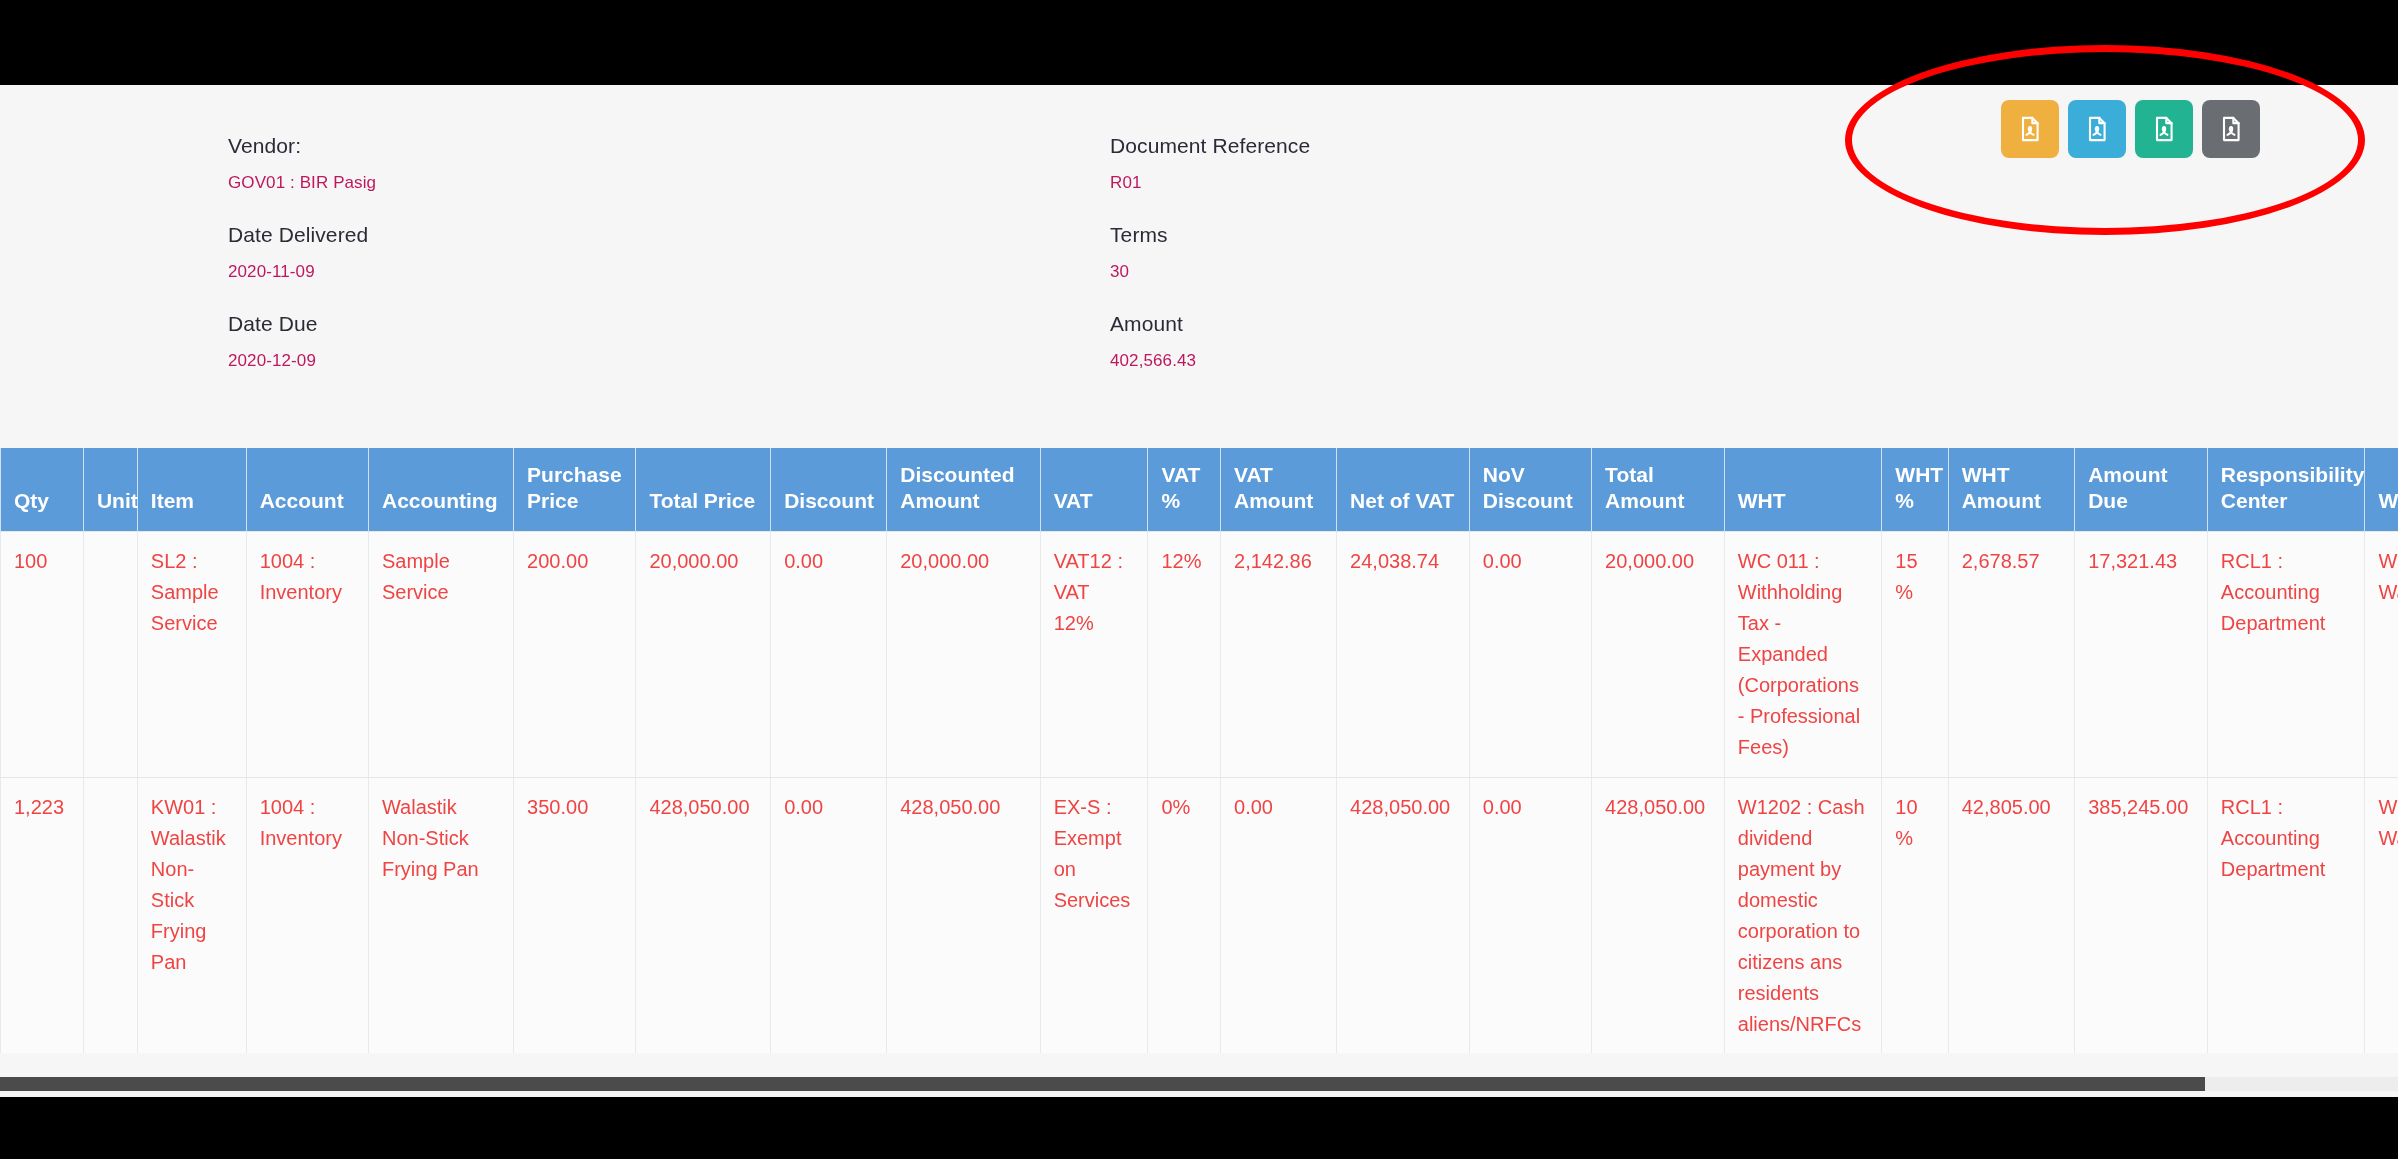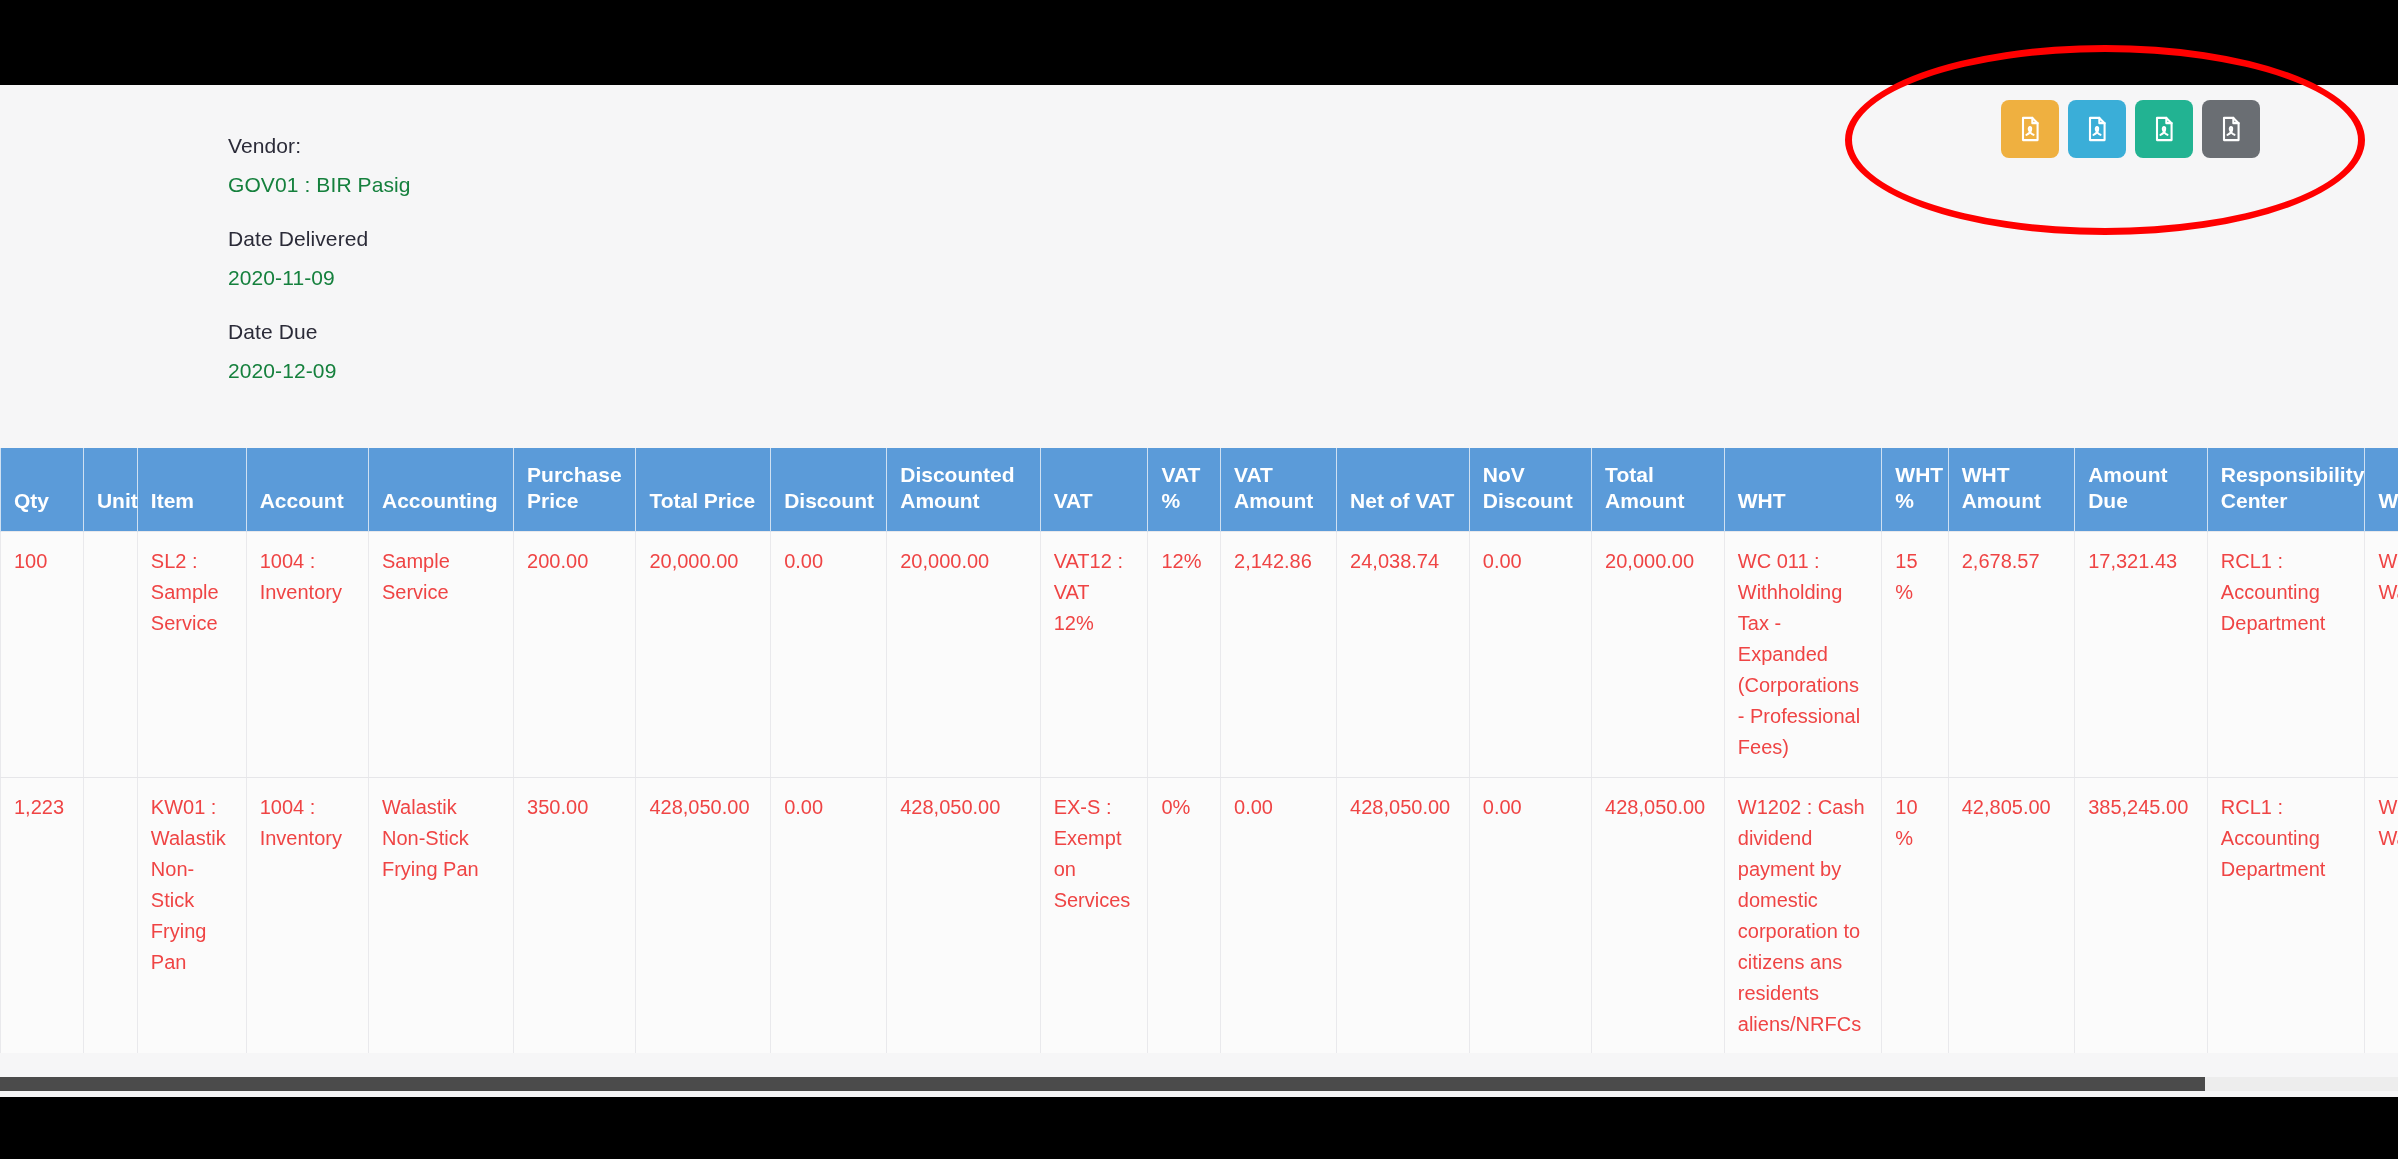--- a/index.html
+++ b/index.html
@@ -39,21 +39,21 @@
     position:absolute; left:0; top:50px; width:2398px;
     display:flex; padding:0 60px;
   }
   .info-col { width:990px; padding-left:168px; }
   .info-col.right { padding-left:60px; }
   .info-label {
     font-size:21px; color:#2b2b38; line-height:1.0;
     margin-bottom:18px; letter-spacing:.1px;
   }
   .info-value {
-    font-size:21px; color:#15803d; line-height:1.0;
+    font-size:17px; color:#be185d; line-height:1.0;
     margin-bottom:33px; letter-spacing:.1px;
   }
 
   
   .table-wrap {
     position:absolute; left:0; top:363px; width:2398px; height:605px;
     overflow:hidden; background:#fbfbfb;
   }
   table.grid {
     border-collapse:collapse; table-layout:fixed; width:2520px;
@@ -155,20 +155,28 @@
     </div>
 
     <div class="info">
       <div class="info-col">
         <div class="info-label">Vendor:</div>
         <div class="info-value">GOV01 : BIR Pasig</div>
         <div class="info-label">Date Delivered</div>
         <div class="info-value">2020-11-09</div>
         <div class="info-label">Date Due</div>
         <div class="info-value">2020-12-09</div>
+      </div>
+      <div class="info-col right">
+        <div class="info-label">Document Reference</div>
+        <div class="info-value">R01</div>
+        <div class="info-label">Terms</div>
+        <div class="info-value">30</div>
+        <div class="info-label">Amount</div>
+        <div class="info-value">402,566.43</div>
       </div>
     </div>
 
     <div class="table-wrap">
       <table class="grid">
         <colgroup>
           <col style="width:80px">  
             <col style="width:52px">  
             <col style="width:105px">
           <col style="width:118px"> 

